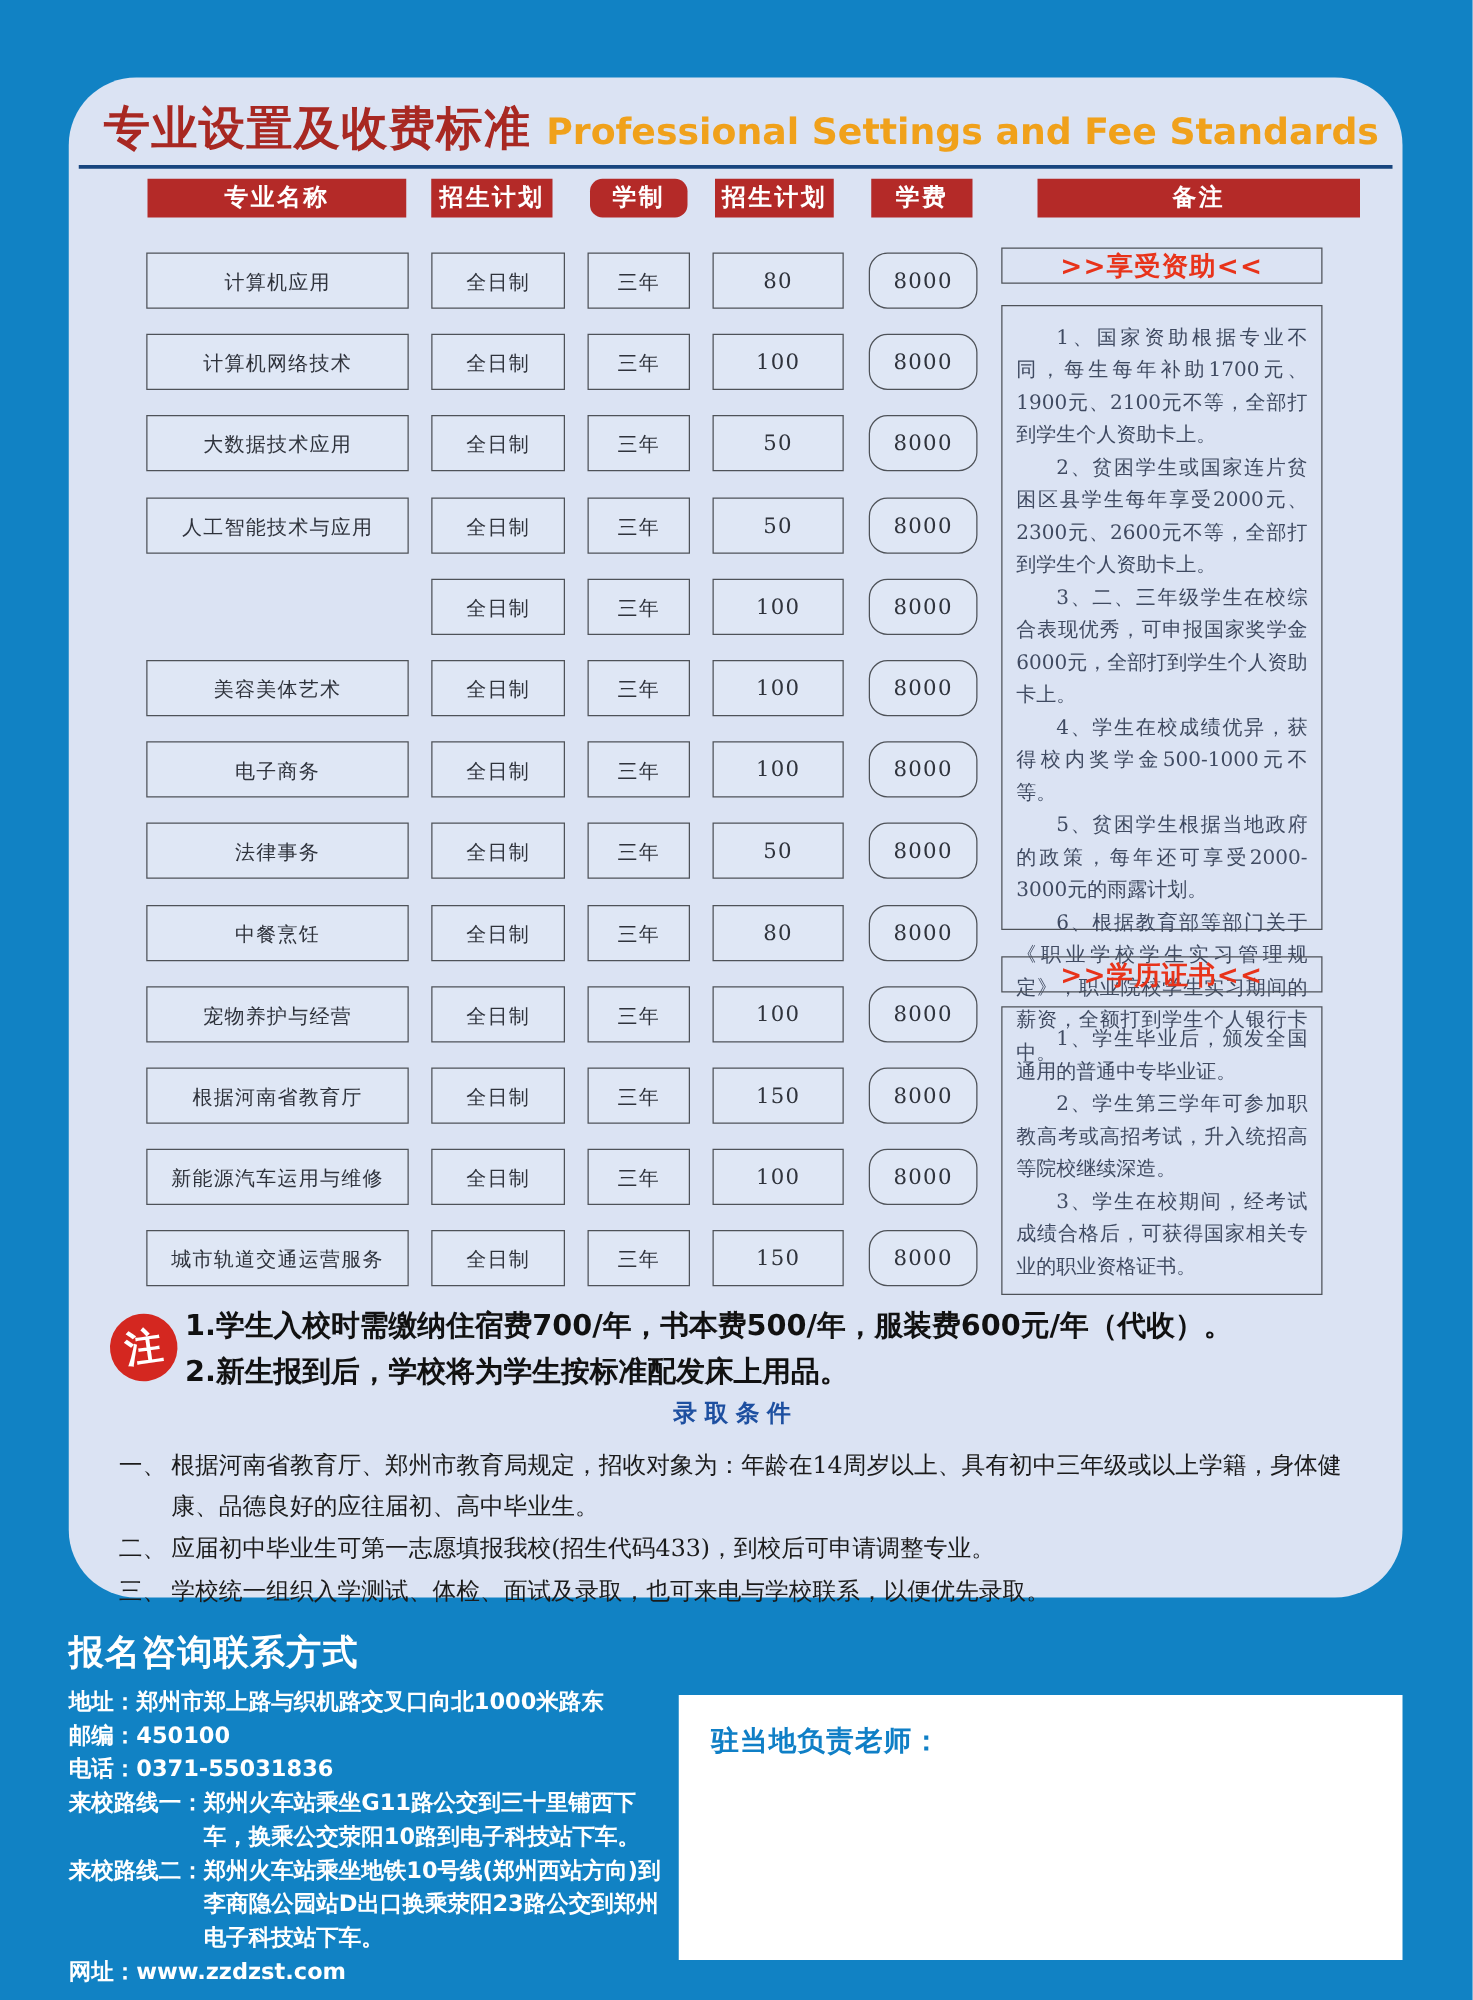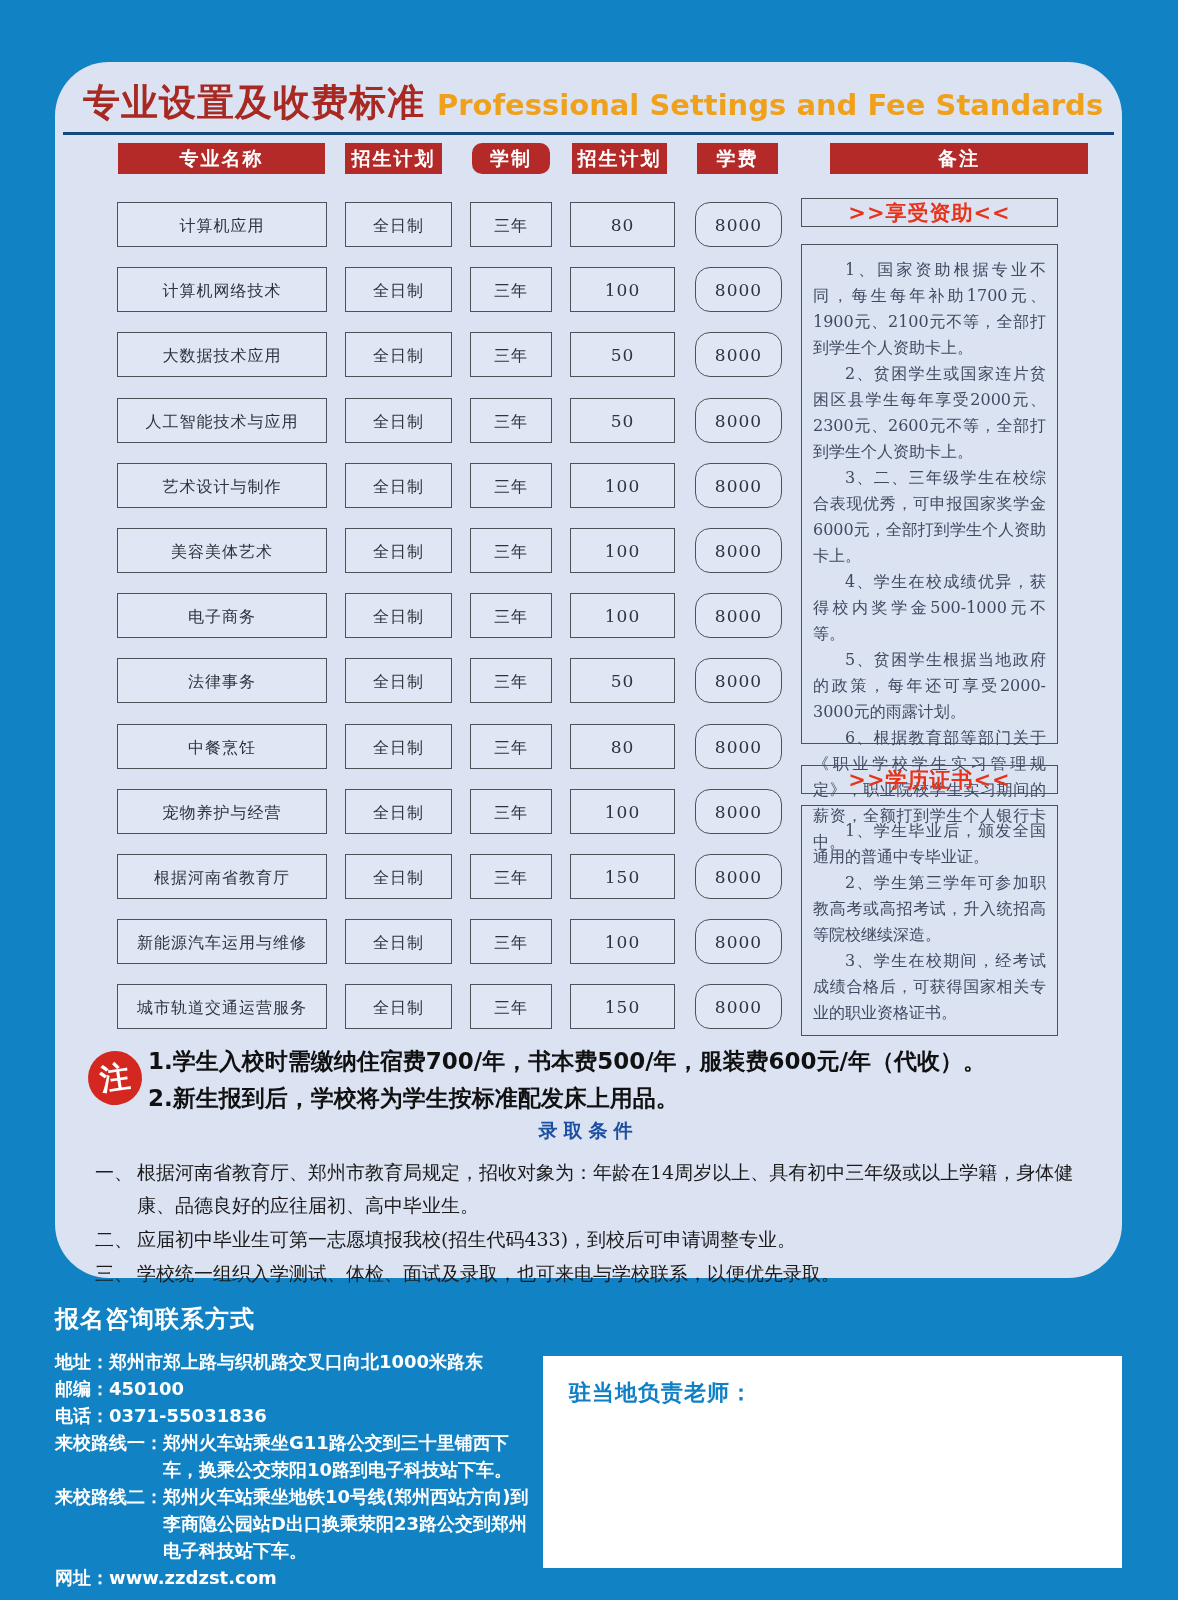--- a/index.html
+++ b/index.html
@@ -74,21 +74,21 @@
     font-size:19px;font-weight:bold;color:#1d4fa0;letter-spacing:6px;
   }
   .adm-list{position:absolute;left:40px;top:1094px;width:1000px;
     font-family:"DejaVu Serif","Liberation Serif",serif;
     font-size:19px;color:#1b1b1b;}
   .adm-item{display:flex;line-height:33px;margin-bottom:1px;}
   .adm-marker{flex:0 0 42px;}
   .adm-text{flex:1;}
   
   .contact-title{position:absolute;left:55px;top:1303px;color:#ffffff;
-    font-size:24px;font-weight:bold;letter-spacing:1px;}
+    font-size:28px;font-weight:bold;letter-spacing:1px;}
   .contact-list{position:absolute;left:55px;top:1348px;width:486px;
     color:#ffffff;font-size:18px;font-weight:bold;line-height:27px;}
   .contact-line{display:flex;}
   .contact-label{white-space:nowrap;}
   .contact-value{flex:1;max-width:412px;}
   .teacher-box{
     position:absolute;left:543px;top:1356px;width:579px;height:212px;background:#ffffff;
   }
   .teacher-label{position:absolute;left:26px;top:22px;color:#0f7fc6;
     font-size:22px;font-weight:bold;letter-spacing:1px;}
@@ -133,21 +133,20 @@
       <div class="cell c-fee">8000</div>
     </div>
     <div class="row" style="top:336px">
       <div class="cell c-name">人工智能技术与应用</div>
       <div class="cell c-mode">全日制</div>
       <div class="cell c-dur">三年</div>
       <div class="cell c-plan">50</div>
       <div class="cell c-fee">8000</div>
     </div>
     <div class="row" style="top:401px">
-      <div class="cell c-name">艺术设计与制作</div>
       <div class="cell c-mode">全日制</div>
       <div class="cell c-dur">三年</div>
       <div class="cell c-plan">100</div>
       <div class="cell c-fee">8000</div>
     </div>
     <div class="row" style="top:466px">
       <div class="cell c-name">美容美体艺术</div>
       <div class="cell c-mode">全日制</div>
       <div class="cell c-dur">三年</div>
       <div class="cell c-plan">100</div>

